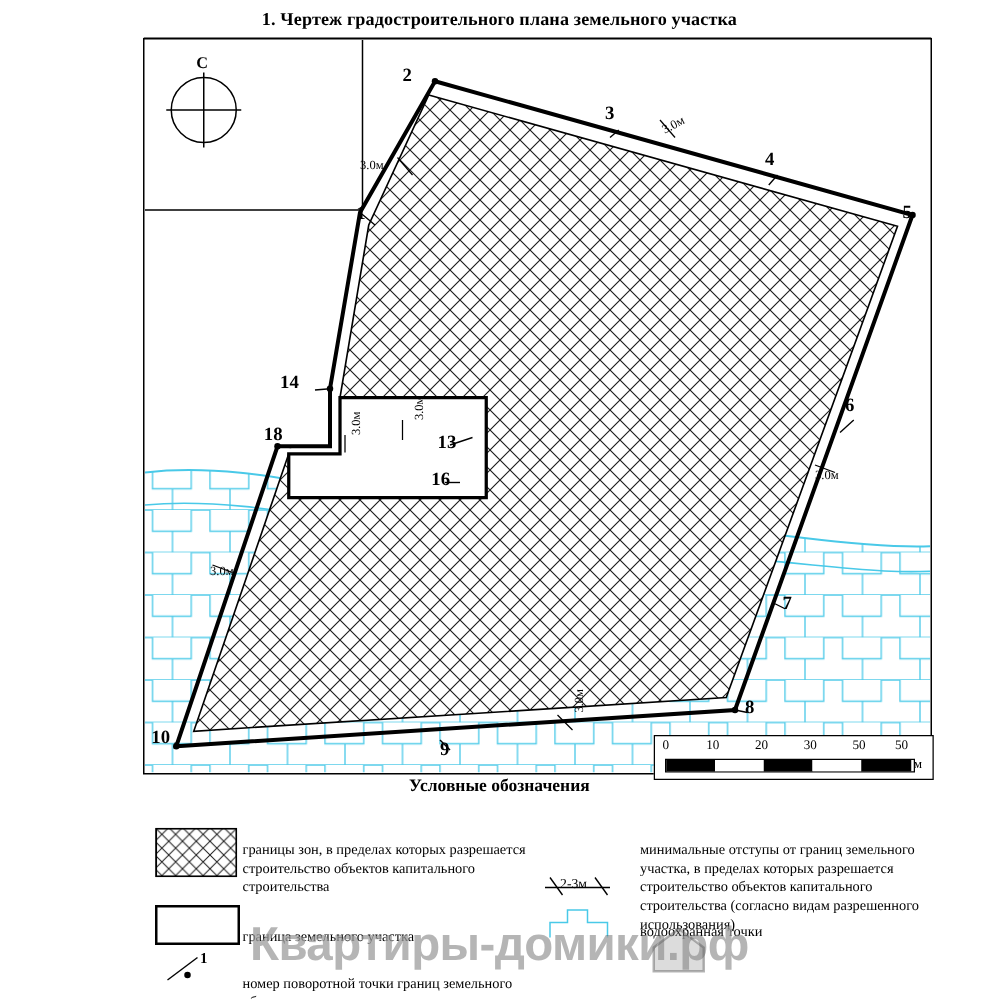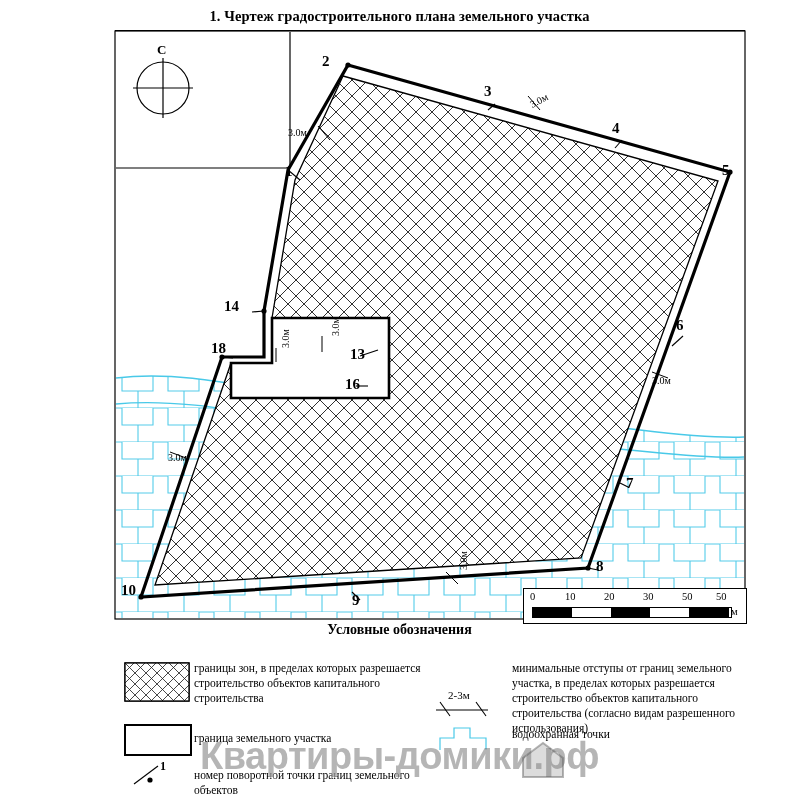--- a/index.html
+++ b/index.html
@@ -15,21 +15,21 @@
   .legend-title{
     position:absolute;left:0;top:622px;width:799px;text-align:center;
     font-weight:bold;font-size:14px;
   }
 
   svg.plan{position:absolute;left:0;top:0;width:799px;height:799px;}
 
   .lbl{position:absolute;font-weight:bold;font-size:15px;font-family:"Liberation Serif",serif;}
   .lbl.small{font-weight:normal;font-size:10px;}
   .lbl.rot{transform-origin:left top;}
-  .leg-text{position:absolute;font-size:11.5px;line-height:1.3;}
+  .leg-text{position:absolute;font-size:11.5px;line-height:1.3;margin-top:12px;}
   .swatch-plain{position:absolute;border:2px solid #000;background:#fff;}
 
   .watermark{
     position:absolute;left:0;top:735px;width:799px;text-align:center;
     font-family:"Liberation Sans",sans-serif;font-weight:bold;font-size:38px;
     color:rgba(90,90,90,.45);letter-spacing:-.5px;
     text-shadow:0 1px 0 rgba(255,255,255,.55);
   }
   .wm-house{position:absolute;left:520px;top:740px;width:46px;height:40px;}
 

